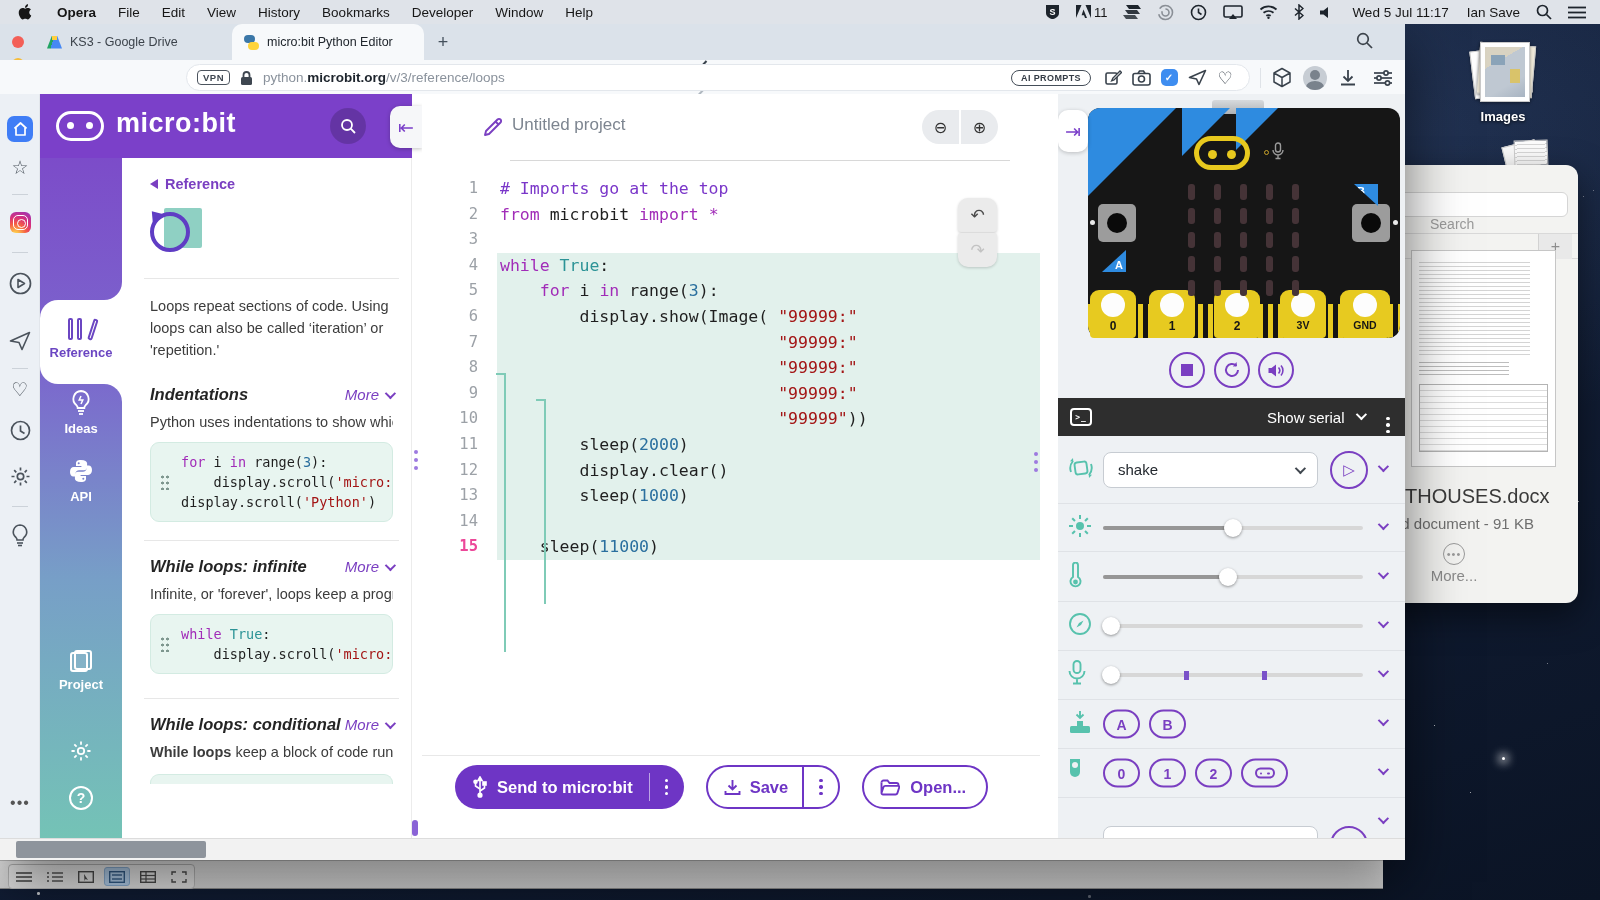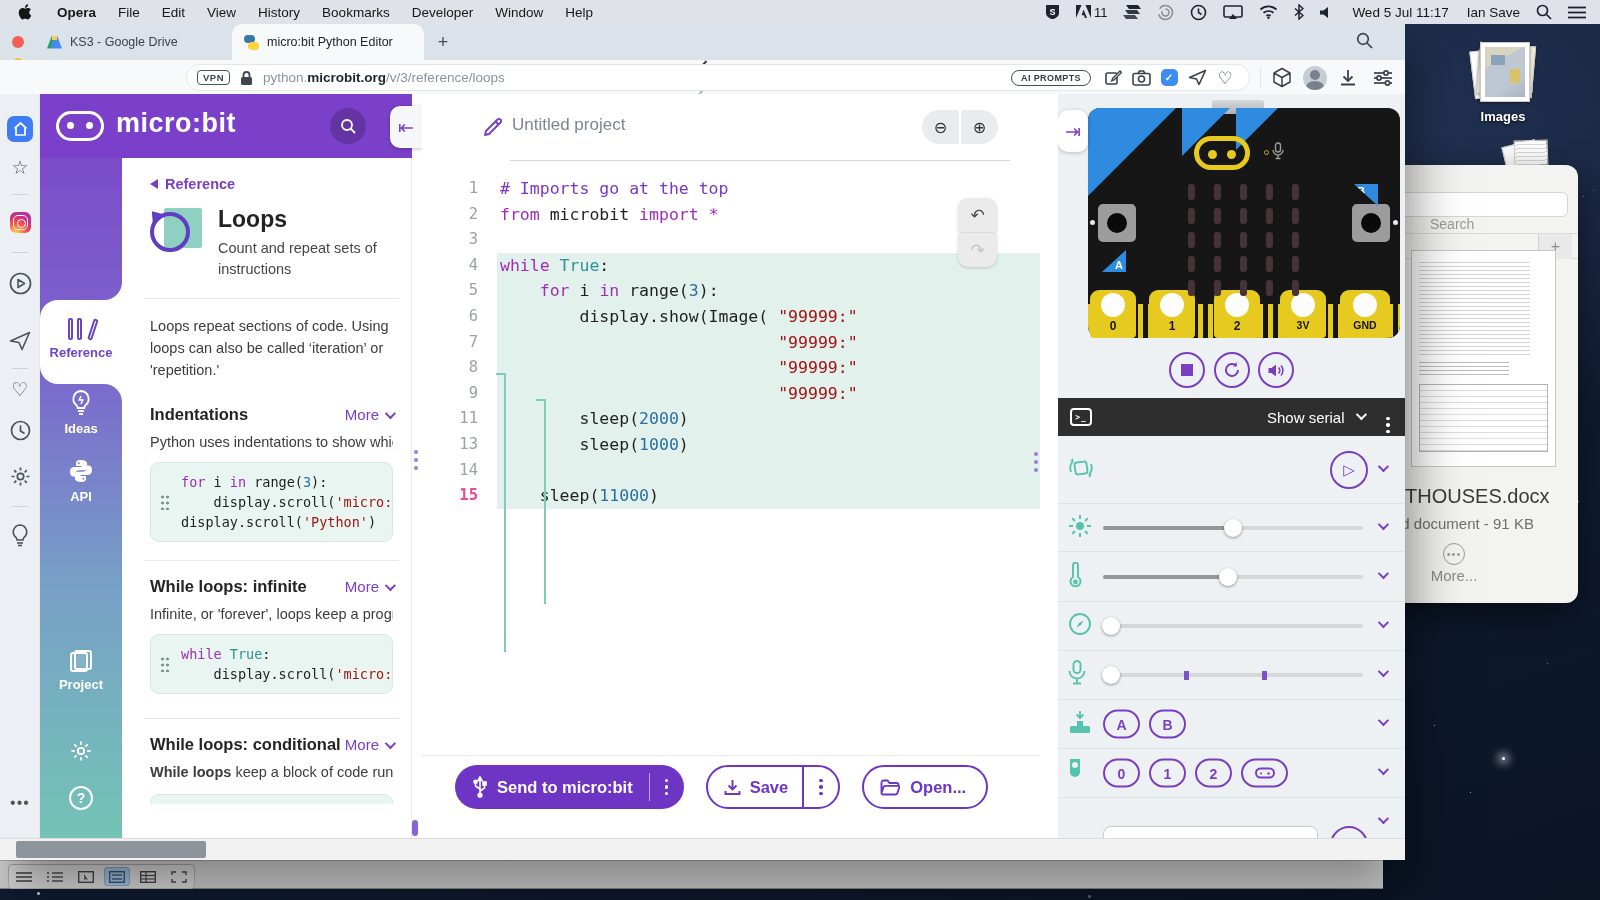--- a/index.html
+++ b/index.html
@@ -125,21 +125,21 @@
   .crumb .tri { width:0; height:0; border-top:5px solid transparent; border-bottom:5px solid transparent; border-right:8px solid #7a3fc1; }
   .topic-head { display:flex; gap:14px; margin-top:14px; }
   .loops-ic { position:relative; width:54px; height:54px; flex:none; }
   .loops-ic .sq { position:absolute; left:14px; top:2px; width:38px; height:40px; background:#8fd0c3; border-radius:2px; }
   .loops-ic .circ { position:absolute; left:0; top:6px; width:40px; height:40px; border:4.5px solid #5f3dc4; border-radius:50%; }
   .loops-ic .arr { position:absolute; left:-2px; top:4px; width:0; height:0; border-left:7px solid transparent; border-right:7px solid transparent; border-bottom:10px solid #5f3dc4; transform:rotate(-40deg); }
   .topic-title { font-size:23px; font-weight:800; color:#222; }
   .topic-sub { font-size:14.5px; color:#454545; line-height:21px; margin-top:5px; }
   .pdiv { height:1px; background:#e7e7e7; margin:18px -6px 0 -6px; }
   .intro { margin-top:16px; font-size:14.5px; color:#3c3c3c; line-height:22px; }
-  .sect-head { margin-top:24px; display:flex; align-items:center; }
+  .sect-head { margin-top:24px; display:flex; align-items:center;font-style:italic; }
   .sect-title { font-size:16.5px; font-weight:800; color:#242424; flex:1; }
   .more-link { color:#7a3fc1; font-size:15px; display:flex; align-items:center; gap:6px; }
   .sect-body { margin-top:10px; font-size:14.5px; color:#3c3c3c; white-space:nowrap; overflow:hidden; }
   .snippet { position:relative; margin-top:12px; background:#e8f5f0; border:1px solid #d3ebe2; border-radius:9px;
     padding:9px 10px 9px 30px; font-family:"DejaVu Sans Mono", monospace; font-size:13.5px; line-height:20px;
     white-space:pre; overflow:hidden; color:#1f1f1f; }
   .snippet .drag { position:absolute; left:9px; top:50%; margin-top:-8px; width:9px; height:16px;
     background:radial-gradient(circle 1.5px, #7e978f 1.4px, transparent 1.6px); background-size:5px 6px; }
   .snippet-cut { margin-top:14px; height:10px; background:#e8f5f0; border:1px solid #d3ebe2; border-bottom:none; border-radius:9px 9px 0 0; }
   .panel-handle { position:absolute; left:374px; top:356px; width:5px; height:26px; color:#9d7ae0; }
@@ -869,24 +869,20 @@
           <div class="crumb">
               <span class="tri"></span>
               <span>Reference</span>
             </div>
           <div class="topic-head">
             <div class="loops-ic">
                 <span class="sq"></span>
                 <span class="circ"></span>
                 <span class="arr"></span>
               </div>
-            <div>
-              <div class="topic-title">Loops</div>
-              <div class="topic-sub">Count and repeat sets of instructions</div>
-            </div>
           </div>
           <div class="pdiv"></div>
           <p class="intro">Loops repeat sections of code. Using loops can also be called ‘iteration’ or 'repetition.'</p>
 
           <div class="sect-head">
             <span class="sect-title">Indentations</span>
             <span class="more-link">
                 <span>More</span>
                 <span class="chev"></span>
               </span>
@@ -968,22 +964,30 @@
               </div>
               <div class="ed-line hl">
                 <span class="ed-ln">8</span>
                 <span class="ed-code"><span class="tok-pl">                            </span><span class="tok-str">"99999:"</span></span>
               </div>
               <div class="ed-line hl">
                 <span class="ed-ln">9</span>
                 <span class="ed-code"><span class="tok-pl">                            </span><span class="tok-str">"99999:"</span></span>
               </div>
               <div class="ed-line hl">
+                <span class="ed-ln">10</span>
+                <span class="ed-code"><span class="tok-pl">                            </span><span class="tok-str">"99999"</span><span class="tok-pl">))</span></span>
+              </div>
+              <div class="ed-line hl">
                 <span class="ed-ln">11</span>
                 <span class="ed-code"><span class="tok-pl">        sleep(</span><span class="tok-num">2000</span><span class="tok-pl">)</span></span>
+              </div>
+              <div class="ed-line hl">
+                <span class="ed-ln">12</span>
+                <span class="ed-code"><span class="tok-pl">        display.clear()</span></span>
               </div>
               <div class="ed-line hl">
                 <span class="ed-ln">13</span>
                 <span class="ed-code"><span class="tok-pl">        sleep(</span><span class="tok-num">1000</span><span class="tok-pl">)</span></span>
               </div>
               <div class="ed-line hl">
                 <span class="ed-ln">14</span>
                 <span class="ed-code"></span>
               </div>
               <div class="ed-line hl">
@@ -1162,20 +1166,25 @@
           <div class="sim-row first" style="top:342px; height:67px;">
             <span class="row-ic"><svg width="26" height="24" viewBox="0 0 26 24">
                   <g fill="none" stroke="#57c2ad" stroke-width="1.9">
                     <rect x="7" y="6" width="12" height="12" rx="2.5" transform="rotate(-8 13 12)"></rect>
                     <path d="M3 16a11 11 0 0 1 2-11"></path>
                     <path d="M23 8a11 11 0 0 1-2 11"></path>
                     <path d="M5 2 5.3 5.5 2 5.2z" fill="#57c2ad" stroke="none"></path>
                     <path d="M21 22 20.7 18.5 24 18.8z" fill="#57c2ad" stroke="none"></path>
                   </g>
                 </svg></span>
+            <div class="gest-select">
+                <span>shake</span>
+                <span class="flex1"></span>
+                <span class="chev"></span>
+              </div>
             <div class="play-btn glyph">▷</div>
             <span class="row-chev chev"></span>
           </div>
 
           <div class="sim-row" style="top:409px; height:48px;">
             <span class="row-ic"><svg width="24" height="24" viewBox="0 0 24 24">
                   <circle cx="12" cy="12" r="4" fill="#57c2ad"></circle>
                   <g stroke="#57c2ad" stroke-width="2">
                     <line x1="12" y1="1" x2="12" y2="5"></line>
                     <line x1="12" y1="19" x2="12" y2="23"></line>

